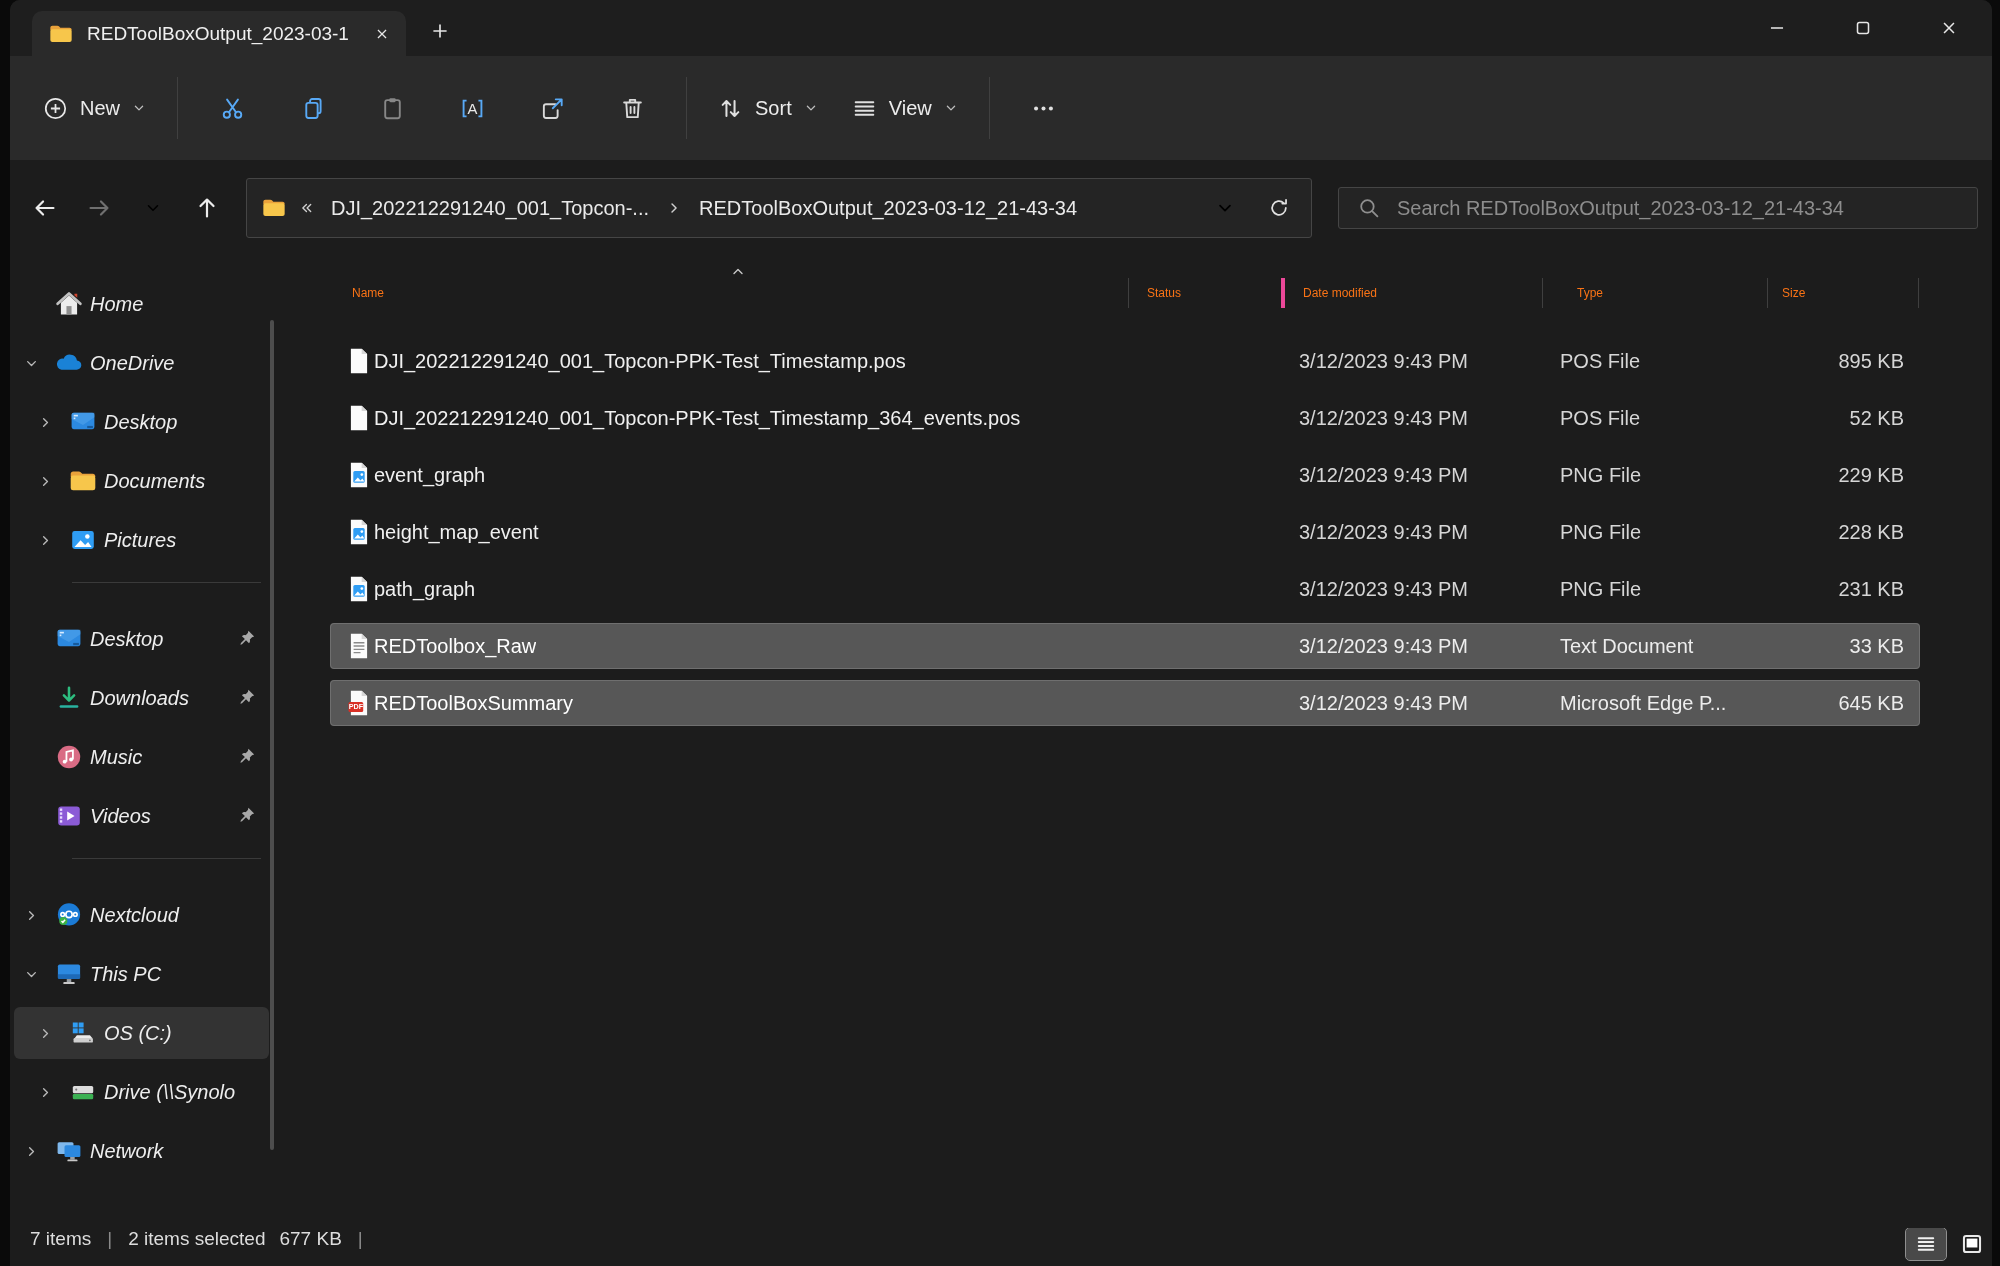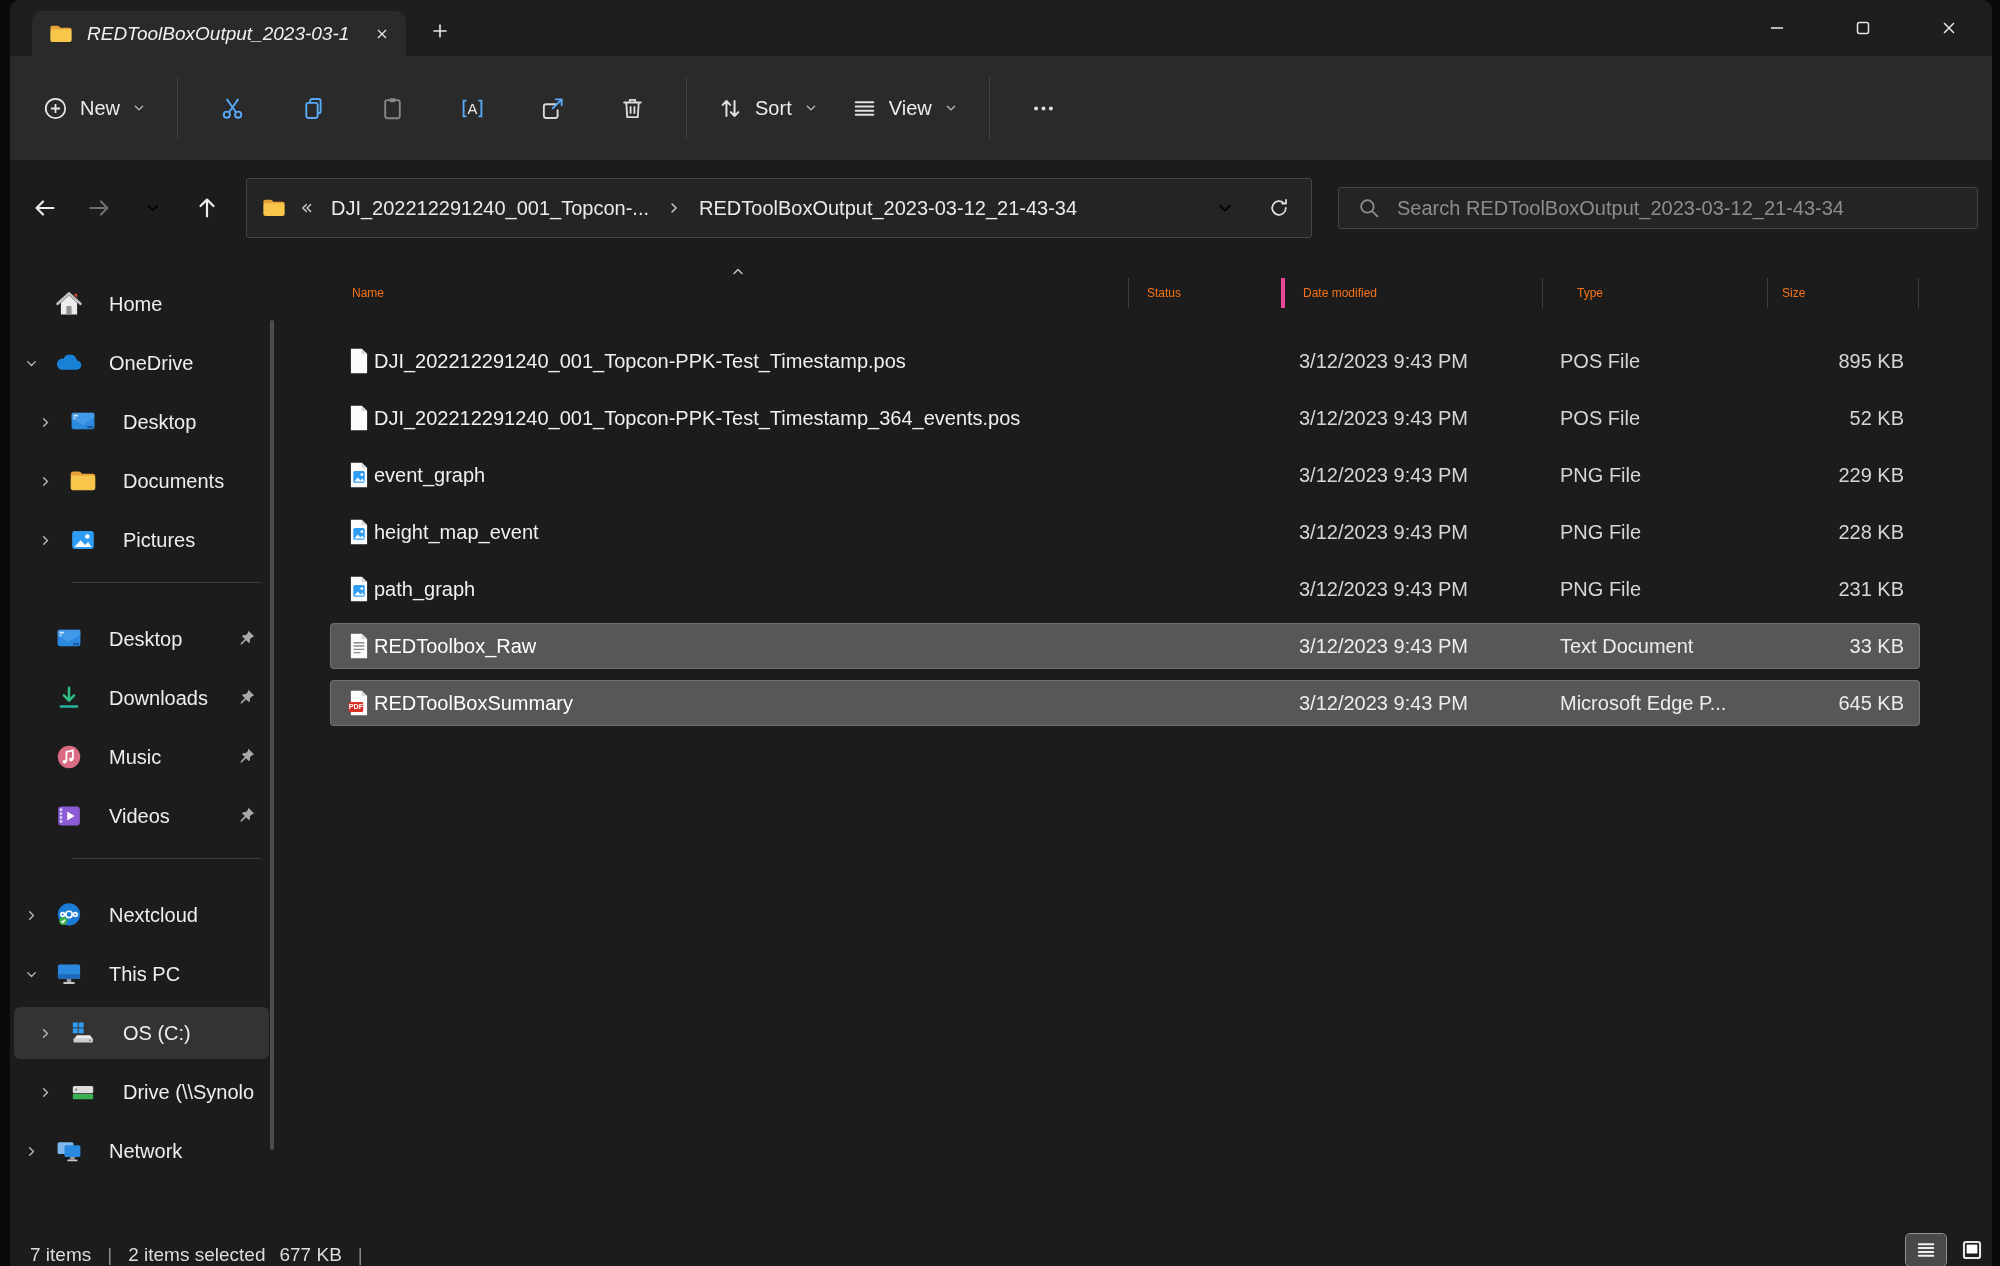--- a/index.html
+++ b/index.html
@@ -9,21 +9,21 @@
     background:#0a0a0a; font-family:"Liberation Sans", sans-serif;
     color:#e8e8e8; -webkit-font-smoothing:antialiased;
   }
   .window {
     position:absolute; left:10px; right:8px; top:0; bottom:0;
     background:#1c1c1c; border-radius:10px 10px 0 0; overflow:hidden;
     display:flex; flex-direction:column;
   }
   
   .tabbar { flex:none; height:56px; background:#1e1e1e; display:flex; align-items:flex-end; padding-left:22px; position:relative; }
-  .tab { width:374px; height:45px; background:#2a2a2a; border-radius:10px 10px 0 0; display:flex; align-items:center; gap:13px; padding:0 8px 0 16px; font-size:19px; color:#f0f0f0;font-style:italic; }
+  .tab { width:374px; height:45px; background:#2a2a2a; border-radius:10px 10px 0 0; display:flex; align-items:center; gap:13px; padding:0 8px 0 16px; font-size:19px; color:#f0f0f0; }
   .tab .t-icon { width:26px; height:26px; flex:none; }
   .tab-title { flex:1; white-space:nowrap; overflow:hidden; }
   .tab-close { width:32px; height:32px; border-radius:6px; display:flex; align-items:center; justify-content:center; flex:none; background:none; border:none; cursor:default; }
   .tab-close svg { width:18px; height:18px; }
   .newtab-btn { width:40px; height:40px; margin:0 0 5px 14px; display:flex; align-items:center; justify-content:center; background:none; border:none; border-radius:6px; }
   .newtab-btn svg { width:22px; height:22px; }
   .win-controls { position:absolute; right:0; top:0; height:56px; display:flex; }
   .win-btn { width:86px; height:100%; display:flex; align-items:center; justify-content:center; background:none; border:none; }
   .win-btn svg { width:22px; height:22px; }
   
@@ -54,21 +54,21 @@
   
   .content { flex:1; min-height:0; display:flex; background:#1c1c1c; position:relative; }
   .sidebar { flex:none; width:265px; padding-top:22px; position:relative; }
   .sidebar-scrollbar { position:absolute; right:1px; top:64px; width:4px; height:830px; background:#4d4d4d; border-radius:2px; }
   .side-item { height:52px; margin:0 6px 7px 4px; display:flex; align-items:center; border-radius:6px; font-size:20px; color:#eeeeee; position:relative; padding-left:2px; }
   .side-item.ind1 { padding-left:16px; }
   .side-item.selected { background:#333333; }
   .side-chev { width:30px; height:20px; display:flex; align-items:center; justify-content:center; color:#b9b9b9; flex:none; }
   .side-chev svg { width:17px; height:17px; }
   .side-icon { width:30px; height:30px; margin-left:8px; flex:none; }
-  .side-label { margin-left:25px; white-space:nowrap; overflow:hidden; flex:1; }
+  .side-label { margin-left:6px; white-space:nowrap; overflow:hidden; flex:1;font-style:italic; }
   .side-pin { position:absolute; right:12px; width:22px; height:22px; }
   .side-divider { height:1px; background:#3a3a3a; margin:16px 14px 30px 62px; }
   
   .main { flex:1; min-width:0; padding:14px 0 0 55px; display:flex; flex-direction:column; }
   .list-header { position:relative; display:flex; align-items:center; height:46px; width:1590px; font-size:12px; color:#f97316; }
   .hc { display:flex; align-items:center; height:30px; }
   .h-name { width:798px; padding-left:22px; }
   .h-status { width:153px; padding-left:18px; border-left:1px solid #3f3f3f; }
   .h-date { width:261px; padding-left:18px; border-left:4px solid #ec4899; }
   .h-type { width:225px; padding-left:34px; border-left:1px solid #3f3f3f; }
@@ -79,21 +79,21 @@
   .file-row.selected { background:#575757; outline:1px solid #6f6f6f; outline-offset:-1px; color:#ffffff; }
   .c-name { width:798px; display:flex; align-items:center; gap:0; padding-left:14px; min-width:0; }
   .c-name .f-icon { width:30px; height:30px; flex:none; }
   .c-name .txt { white-space:nowrap; overflow:hidden; }
   .c-status { width:153px; padding-left:18px; color:#d6d6d6; }
   .c-date { width:261px; padding-left:18px; color:#d6d6d6; white-space:nowrap; }
   .c-type { width:225px; padding-left:18px; color:#d6d6d6; white-space:nowrap; overflow:hidden; }
   .c-size { width:152px; padding-right:15px; text-align:right; color:#d6d6d6; white-space:nowrap; }
   .file-row.selected .c-date, .file-row.selected .c-type, .file-row.selected .c-size { color:#ededed; }
   
-  .statusbar { flex:none; height:38px; display:flex; align-items:flex-end; padding:0 0 0 20px; background:#1c1c1c; font-size:19px; color:#dddddd; }
+  .statusbar { flex:none; height:38px; display:flex; align-items:flex-start; padding:0 0 0 20px; background:#1c1c1c; font-size:19px; color:#dddddd; }
   .sb-sep { color:#8a8a8a; margin:0 16px; }
   .sb-size { margin-left:14px; }
   .sb-right { margin-left:auto; display:flex; gap:6px; align-items:center; }
   .view-btn { width:40px; height:32px; display:flex; align-items:center; justify-content:center; background:none; border:none; border-radius:4px; }
   .view-btn.active { background:#494949; outline:1px solid #8f8f8f; }
   .view-btn svg { width:24px; height:24px; }
   svg { display:block; }
 </style>
 </head>
 <body>

